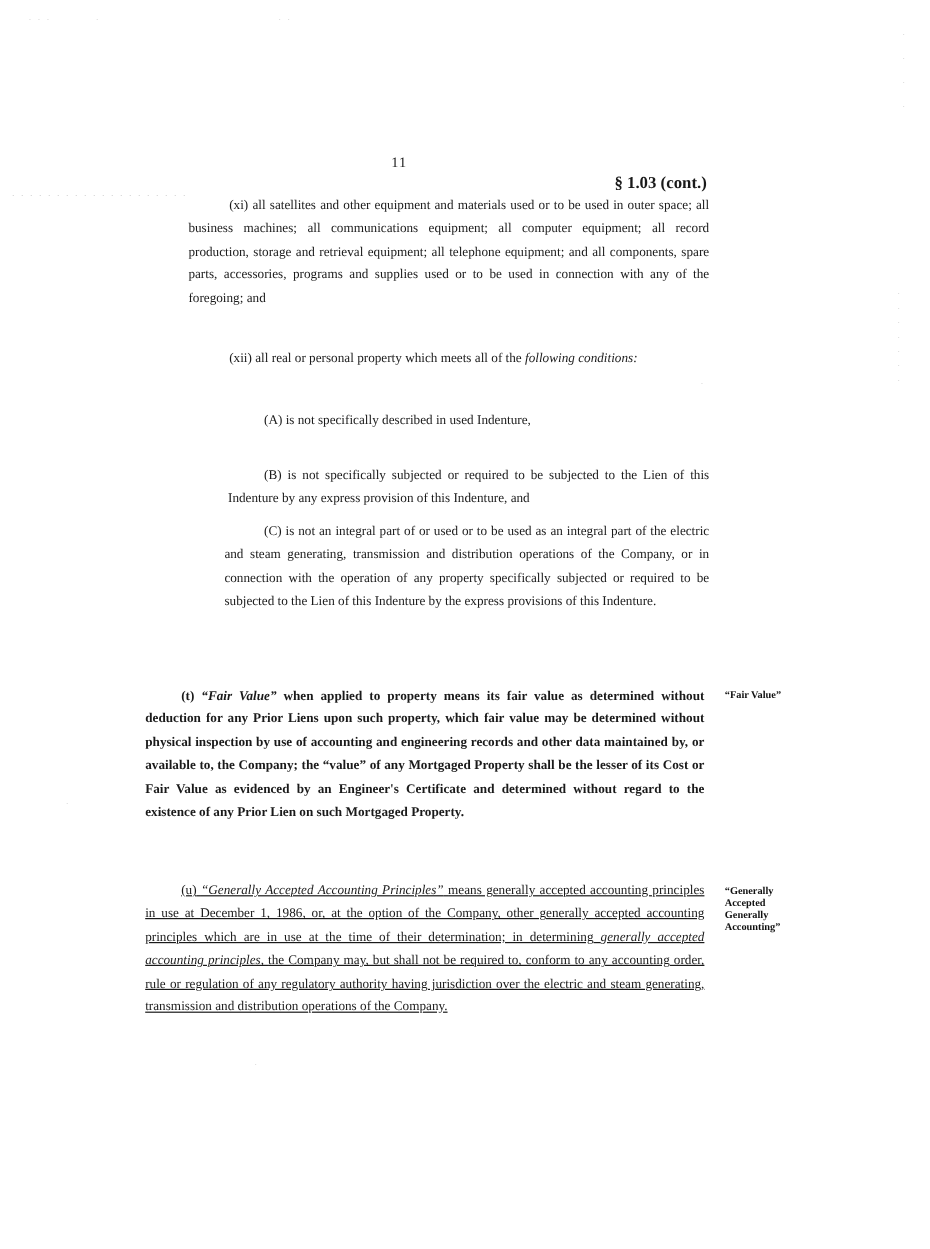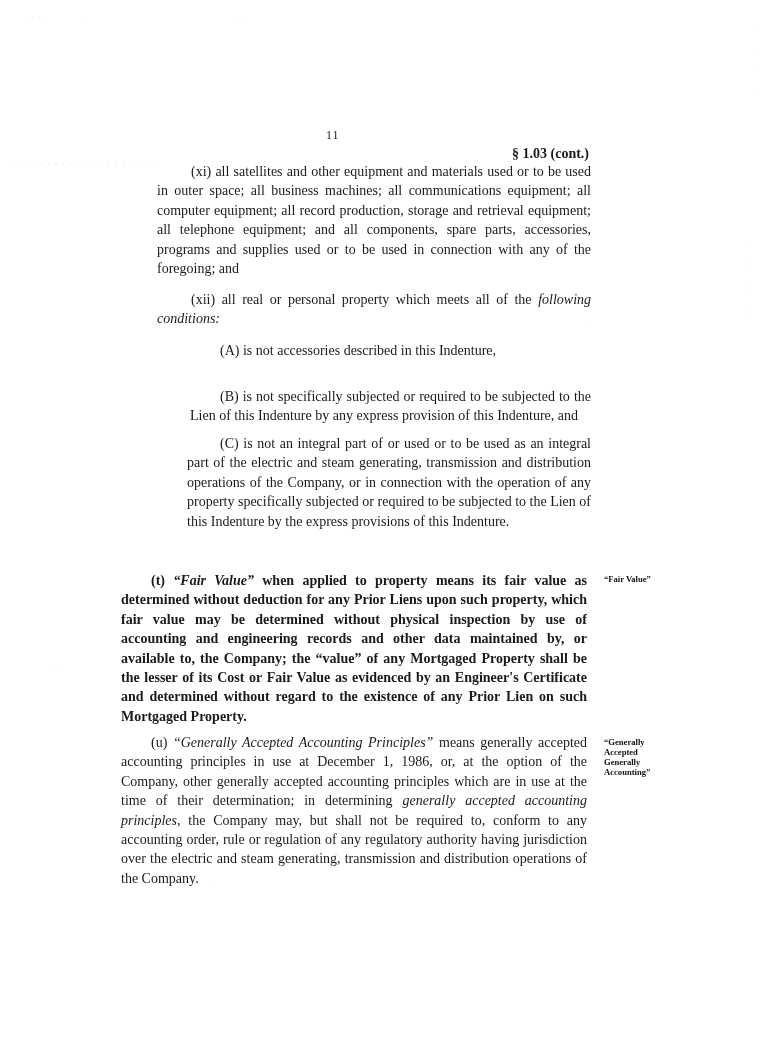--- a/index.html
+++ b/index.html
@@ -25,32 +25,32 @@
     .section-ref {
       position: absolute;
       left: 512px;
       top: 146px;
       font-size: 14px;
       font-weight: bold;
       white-space: nowrap;
     }
     .para {
       position: absolute;
-      font-size: 14px;
+      font-size: 11px;
       line-height: 19.4px;
       text-align: justify;
       margin: 0;
     }
     .p-xi { left: 157px; top: 162px; width: 434px; text-indent: 34px; }
     .p-xii { left: 157px; top: 290px; width: 434px; text-indent: 34px; }
     .p-A { left: 190px; top: 341px; width: 401px; text-indent: 30px; }
     .p-B { left: 190px; top: 387px; width: 401px; text-indent: 30px; }
     .p-C { left: 187px; top: 434px; width: 404px; text-indent: 33px; }
     .p-t { left: 121px; top: 571px; width: 466px; text-indent: 30px; font-weight: bold; }
-    .p-u { left: 121px; top: 733px; width: 466px; text-indent: 30px; }
+    .p-u { left: 121px; top: 733px; width: 466px; text-indent: 30px; text-decoration: underline; }
     .margin-note {
       position: absolute;
       font-size: 8.6px;
       line-height: 10px;
       font-weight: bold;
       color: #111;
     }
     .mn-fair { left: 604px; top: 574px; }
     .mn-gaap { left: 604px; top: 737px; width: 60px; }
     .scan-dots {
@@ -84,21 +84,21 @@
 <div class="scan-dots dots-mid2">·</div>
 <div class="scan-dots dots-bottom">·</div>
 
 <div class="page-number">11</div>
 <div class="section-ref">§ 1.03 (cont.)</div>
 
 <p class="para p-xi"><span>(xi)</span> <span>all satellites and other equipment and materials used or to be used in outer space; all business machines; all communications equipment; all computer equipment; all record production, storage and retrieval equipment; all telephone equipment; and all components, spare parts, accessories, programs and supplies used or to be used in connection with any of the foregoing; and</span></p>
 
 <p class="para p-xii"><span>(xii)</span> <span>all real or personal property which meets all of the</span> <em>following conditions:</em></p>
 
-<p class="para p-A"><span>(A)</span> <span>is not accessories described in this Indenture,</span></p>
+<p class="para p-A"><span>(A)</span> <span>is not specifically described in used Indenture,</span></p>
 
 <p class="para p-B"><span>(B)</span> <span>is not specifically subjected or required to be subjected to the Lien of this Indenture by any express provision of this Indenture, and</span></p>
 
 <p class="para p-C"><span>(C)</span> <span>is not an integral part of or used or to be used as an integral part of the electric and steam generating, transmission and distribution operations of the Company, or in connection with the operation of any property specifically subjected or required to be subjected to the Lien of this Indenture by the express provisions of this Indenture.</span></p>
 
 <p class="para p-t"><span>(t)</span> <em>“Fair Value”</em> <span>when applied to property means its fair value as determined without deduction for any Prior Liens upon such property, which fair value may be determined without physical inspection by use of accounting and engineering records and other data maintained by, or available to, the Company; the “value” of any Mortgaged Property shall be the lesser of its Cost or Fair Value as evidenced by an Engineer's Certificate and determined without regard to the existence of any Prior Lien on such Mortgaged Property.</span></p>
 <div class="margin-note mn-fair">“Fair Value”</div>
 
 <p class="para p-u"><span>(u)</span> <em>“Generally Accepted Accounting Principles”</em> <span>means generally accepted accounting principles in use at December 1, 1986, or, at the option of the Company, other generally accepted accounting principles which are in use at the time of their determination; in determining</span> <em>generally accepted accounting principles,</em> <span>the Company may, but shall not be required to, conform to any accounting order, rule or regulation of any regulatory authority having jurisdiction over the electric and steam generating, transmission and distribution operations of the Company.</span></p>
 <div class="margin-note mn-gaap">

